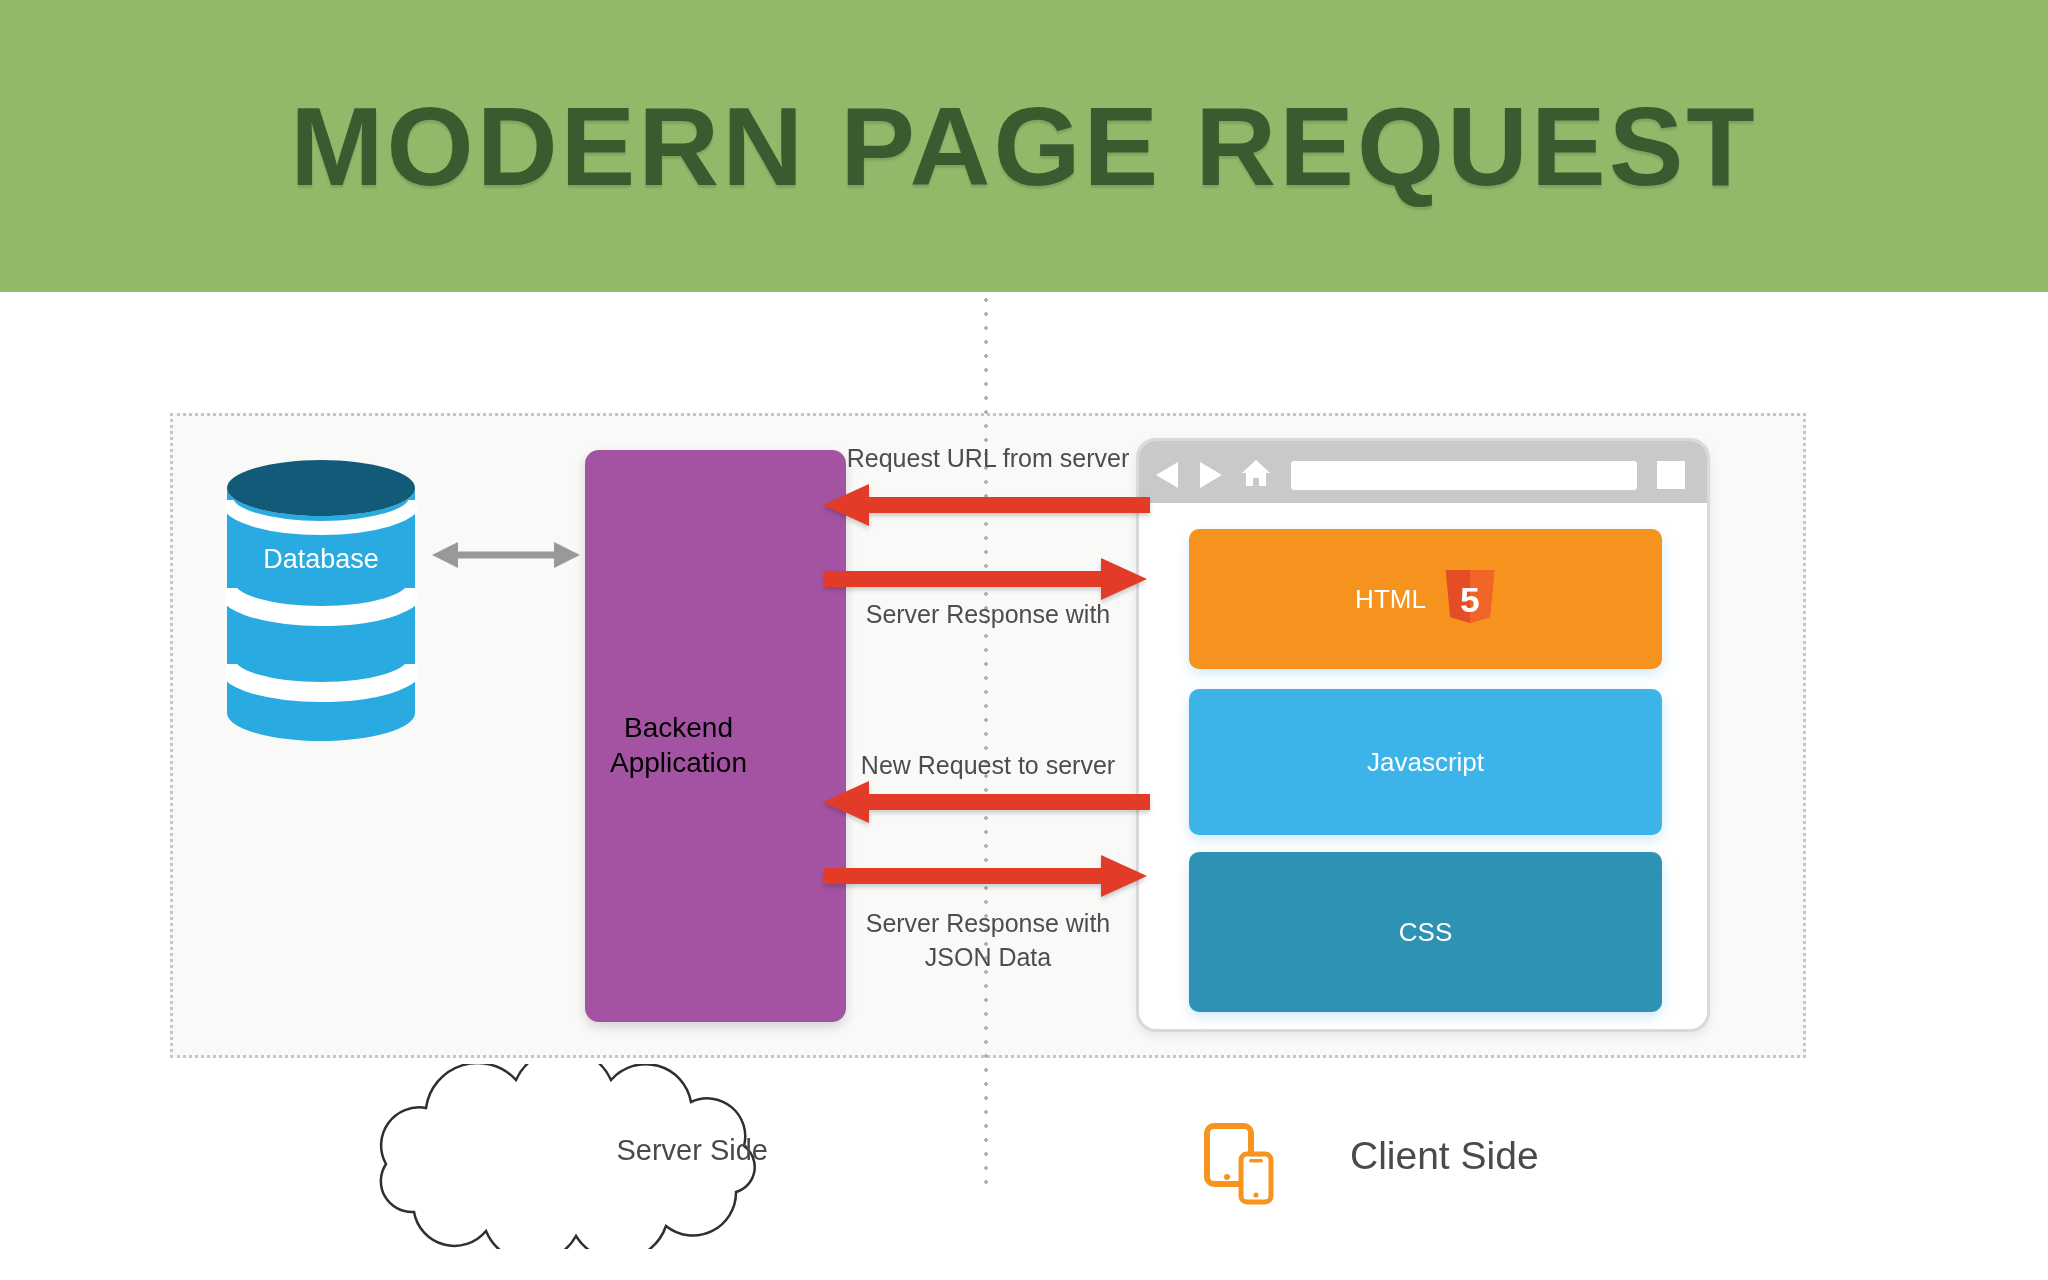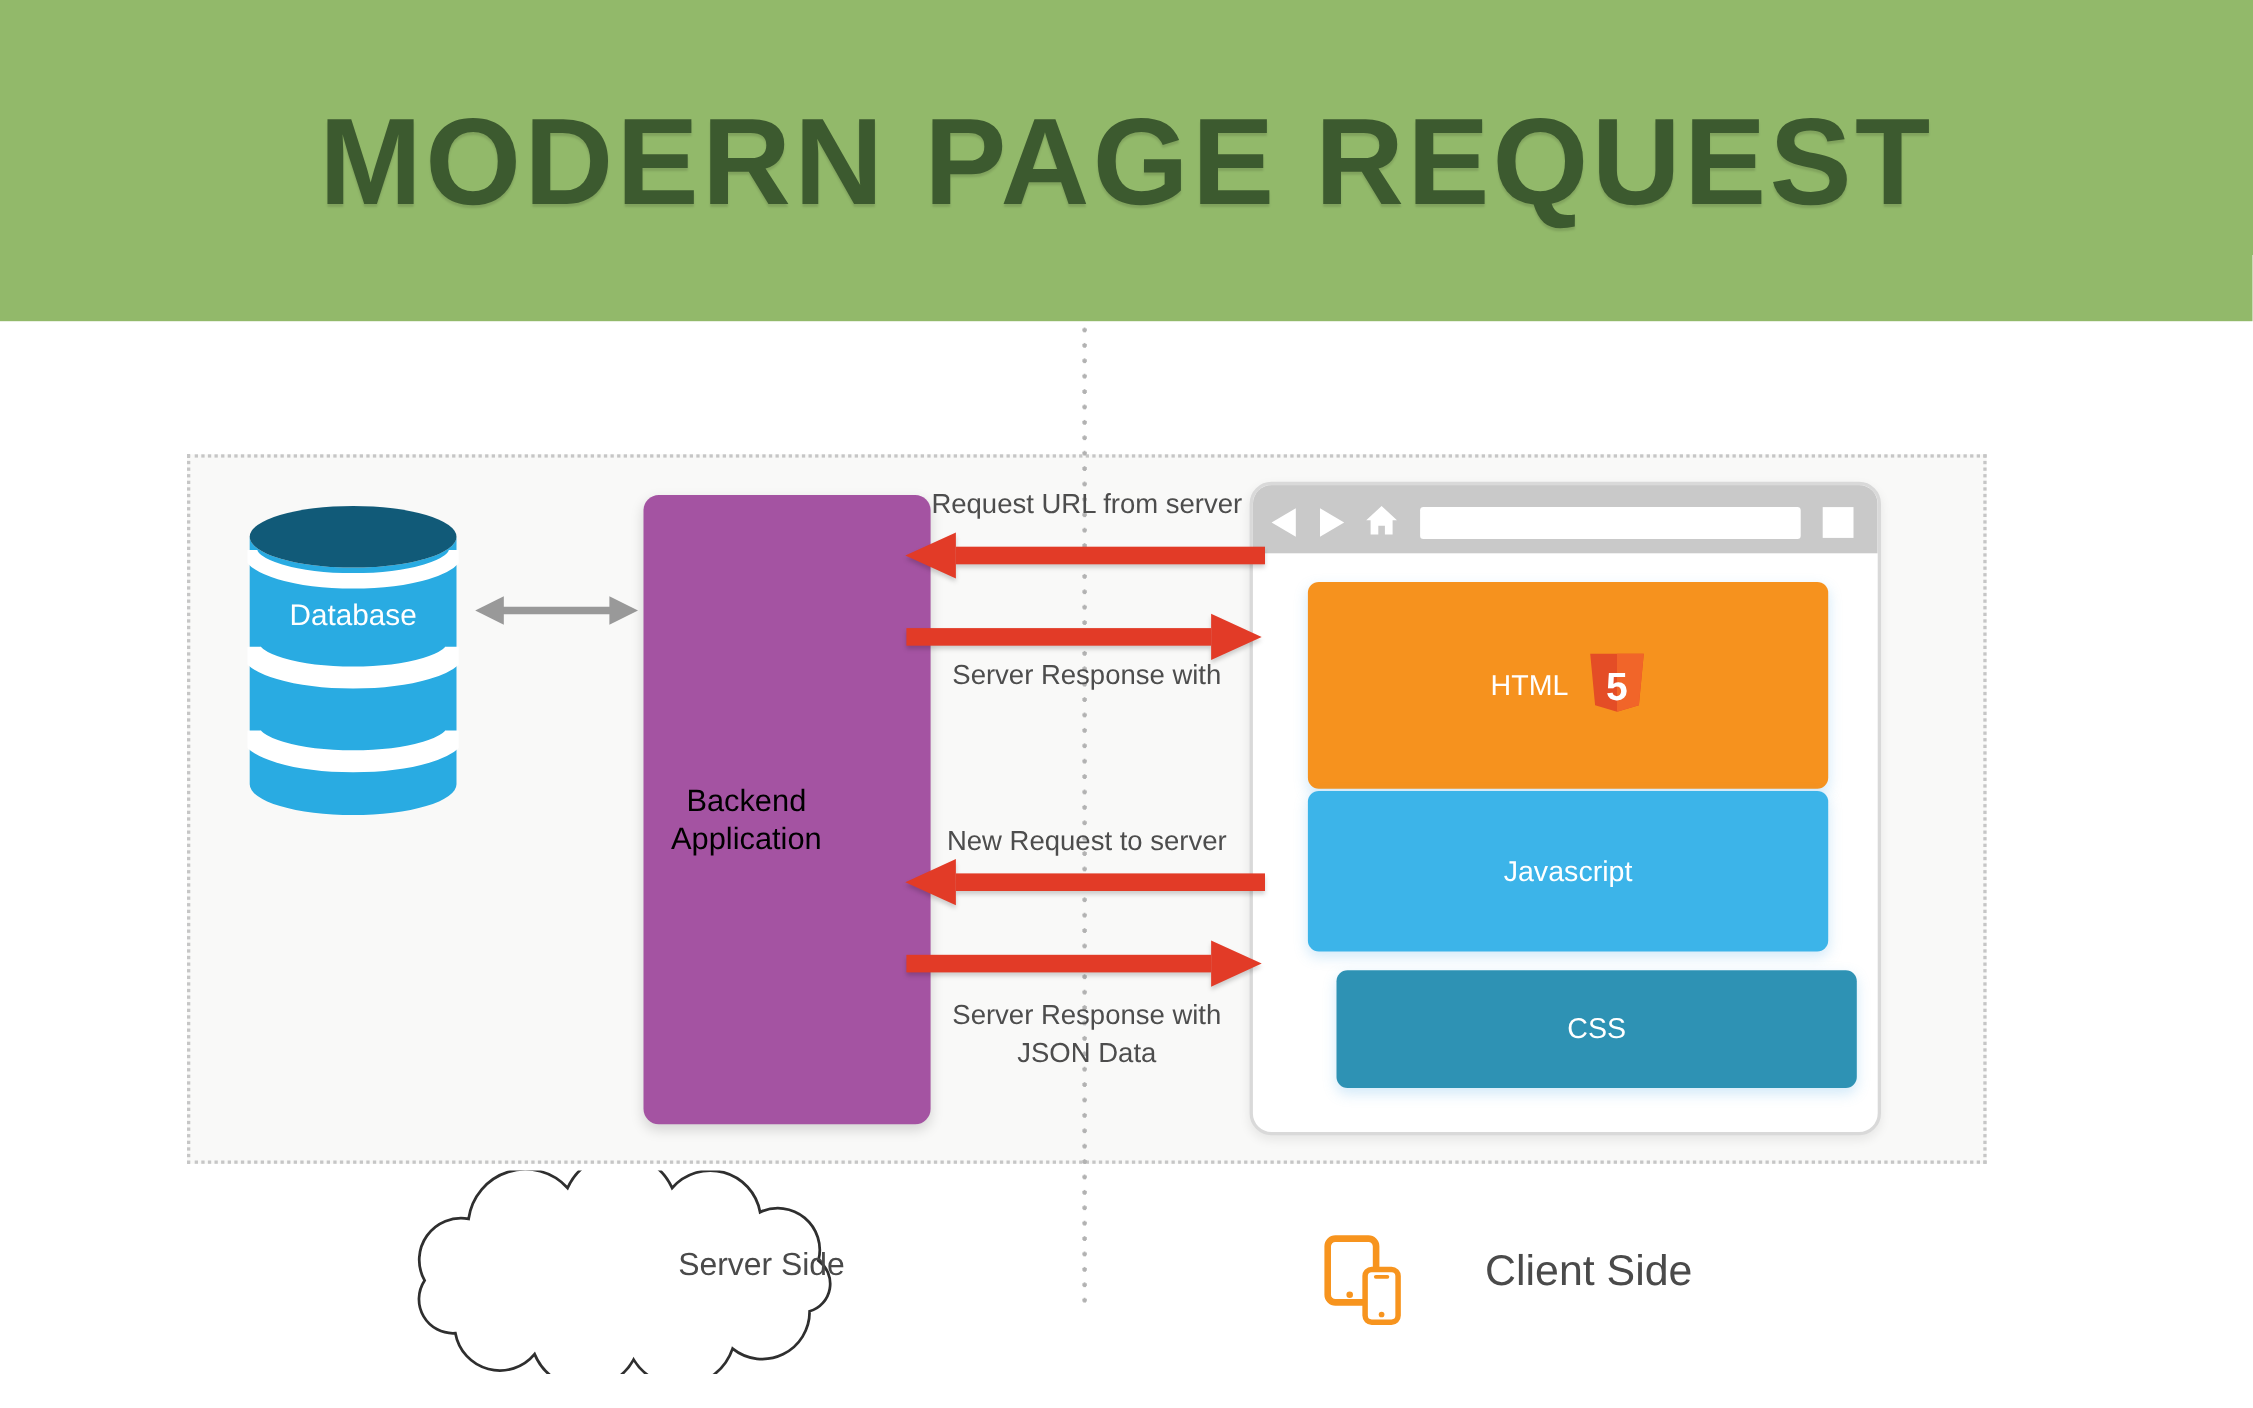--- a/index.html
+++ b/index.html
@@ -68,23 +68,23 @@
     border-top:13px solid transparent;border-bottom:13px solid transparent;border-right:22px solid #ffffff;}
   .tri-fwd{position:absolute;left:61px;top:21px;width:0;height:0;
     border-top:13px solid transparent;border-bottom:13px solid transparent;border-left:22px solid #ffffff;}
   #home-icon{position:absolute;left:102px;top:17px;}
   #address-bar{position:absolute;left:152px;top:20px;width:346px;height:29px;background:#ffffff;border-radius:3px;}
   #win-square{position:absolute;left:518px;top:20px;width:28px;height:28px;background:#ffffff;}
 
   #blocks{position:absolute;left:50px;top:88px;width:473px;}
   .block{width:473px;border-radius:10px;display:flex;align-items:center;justify-content:center;
     color:#ffffff;font-size:26px;box-shadow:0 5px 12px rgba(80,170,230,0.25);}
-  #block-html{height:188px;background:var(--orange);margin-bottom:2px;gap:18px;}
+  #block-html{height:140px;background:var(--orange);margin-bottom:20px;gap:18px;}
   #block-js{height:146px;background:var(--js-blue);margin-bottom:17px;}
-  #block-css{height:107px;background:var(--css-teal);margin-left:26px;}
+  #block-css{height:160px;background:var(--css-teal);}
 
   
   #cloud-label{left:368px;top:1134px;width:400px;text-align:right;color:#4a4a4a;font-size:29px;}
   #client-label{left:1350px;top:1134px;color:#4a4a4a;font-size:39px;}
 </style>
 </head>
 <body>
 
 <div id="stage">
 

